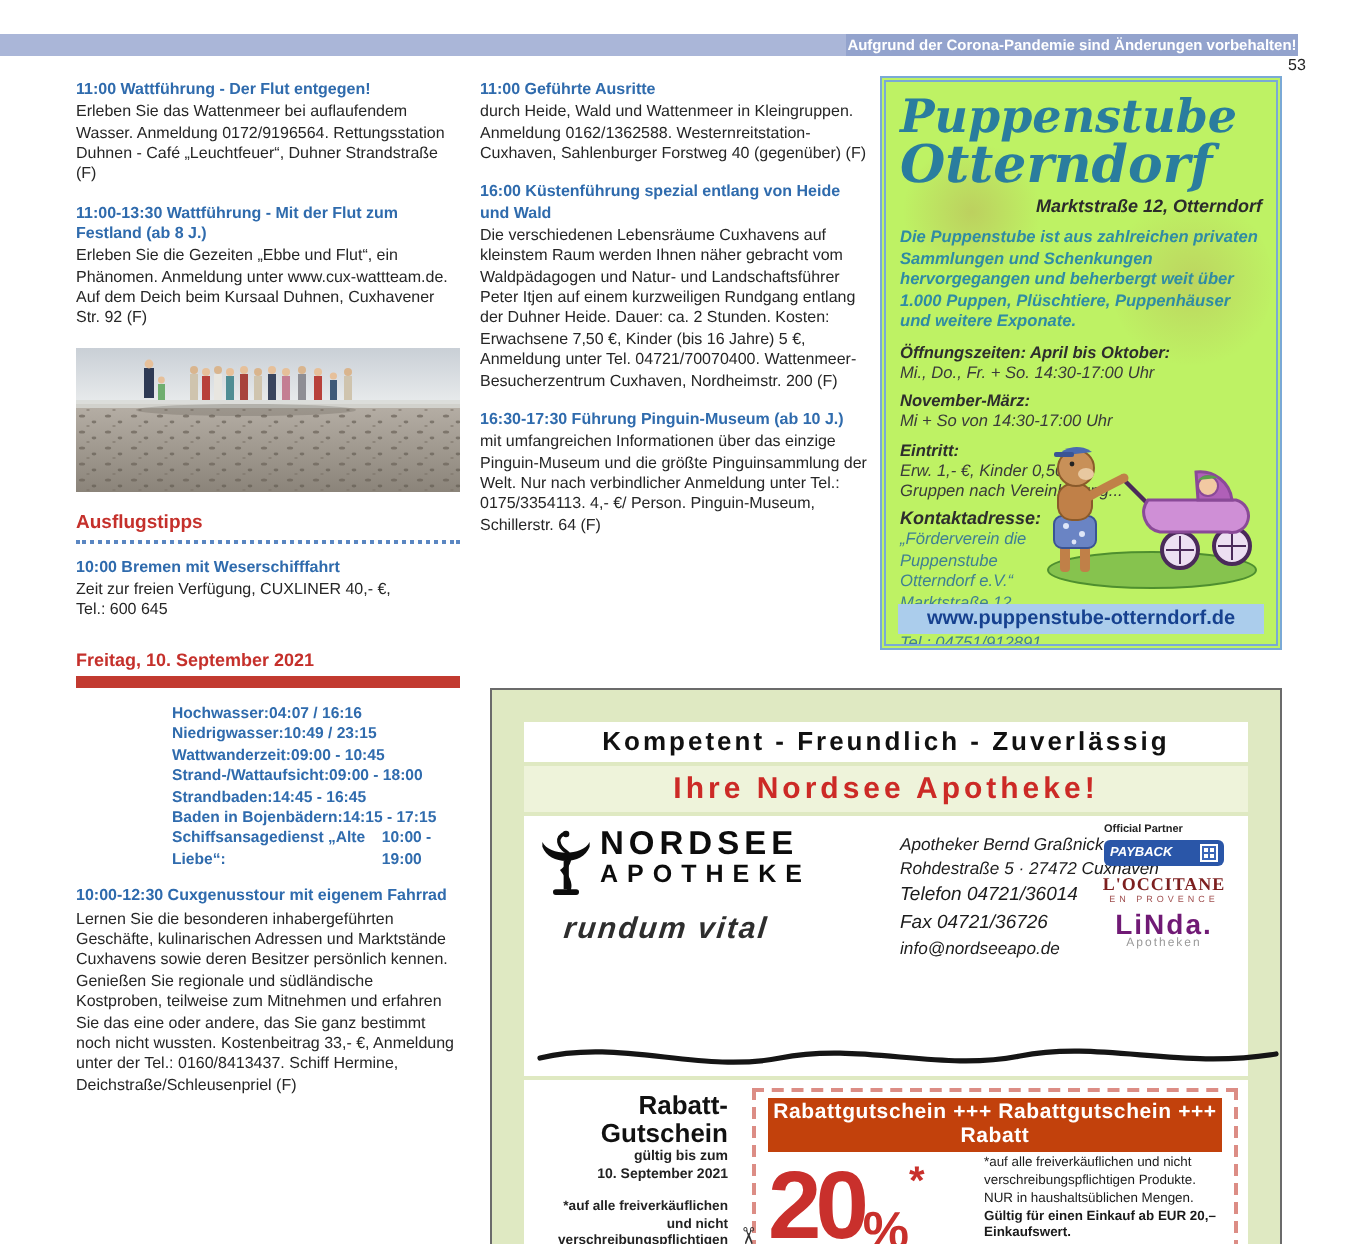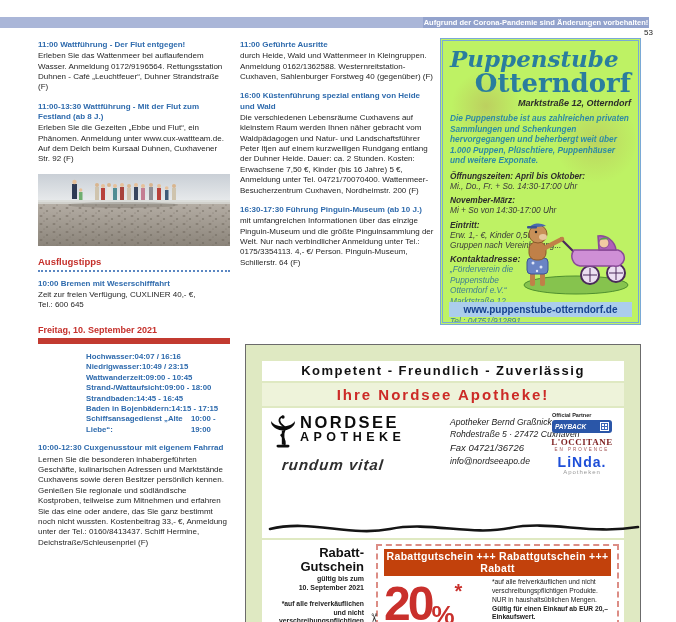--- a/index.html
+++ b/index.html
@@ -27,22 +27,22 @@
   .red-bar { height:6px; background:#c23a30; margin:3px 0 8px; }
   .tide-row { display:flex; justify-content:flex-start; color:#2f6bad; font-size:7.8px; font-weight:bold; line-height:1.34;margin-left:48px; }
   .gap8 { height:8px; }
 
   
   .pupp { position:absolute; left:440px; top:38px; width:201px; height:287px; background:#bef264;
     border:3px double #7aa9d6; padding:6px 7px 5px; overflow:hidden; }
   .pupp .blob { position:absolute; border-radius:50%; pointer-events:none; }
   .pupp-t1 { font-family:"DejaVu Serif",serif; font-style:italic; font-weight:bold; color:#2a7d9e;
     font-size:23px; line-height:1; position:relative; }
-  .pupp-t2 { font-family:"DejaVu Serif",serif; font-weight:bold; color:#2a7d9e;
-    font-size:26px; line-height:1; text-align:right; position:relative; }
+  .pupp-t2 { font-family:"DejaVu Serif",serif; font-style:italic; font-weight:bold; color:#2a7d9e;
+    font-size:26px; line-height:1; position:relative; }
   .pupp-addr { font-size:9px; font-weight:bold; font-style:italic; color:#2b2b2b; text-align:right; margin:2px 0 5px; position:relative; }
   .pupp-desc { color:#2f8ba4; font-style:italic; font-weight:bold; font-size:8.3px; line-height:1.28; margin-bottom:5px; position:relative; }
   .pupp-h { font-size:8.3px; font-weight:bold; font-style:italic; color:#2d2d2d; position:relative; }
   .pupp-l { font-size:8.3px; font-style:italic; color:#3a3a3a; line-height:1.25; position:relative; }
   .pupp-sec { margin-bottom:4px; position:relative; }
   .pupp-contact { width:92px; color:#3f7f93; }
   .pupp-art { position:absolute; right:6px; bottom:26px; }
   .pupp-url { position:absolute; left:6px; right:6px; bottom:5px; background:#abcdec; color:#16418f;
     font-weight:bold; font-size:10px; text-align:center; padding:2px 0; }
 
@@ -66,21 +66,21 @@
   .ns-logos { position:absolute; right:4px; top:4px; width:76px; text-align:center; }
   .ns-partner { font-size:5.5px; font-weight:bold; text-align:left; margin-left:8px; }
   .payback { margin:2px auto 4px; width:60px; height:13px; background:#2a56a8; border-radius:3px;
     color:#fff; font-size:6.5px; font-weight:bold; font-style:italic; display:flex; align-items:center;
     justify-content:space-between; padding:0 3px; }
   .pb-grid { width:9px; height:9px; background:#3a66b8; border:1px solid #fff; display:grid;
     grid-template-columns:1fr 1fr; gap:1px; padding:1px; }
   .pb-grid span { background:#fff; }
   .occitane { font-family:"Liberation Serif",serif; color:#7c1f1f; font-size:9px; letter-spacing:.5px; font-weight:bold; }
   .occitane-sub { color:#a05050; font-size:4.5px; letter-spacing:2px; margin-bottom:3px; }
-  .linda { font-size:14px; font-weight:bold; color:#1d4ed8; letter-spacing:1px; line-height:1; }
+  .linda { font-size:14px; font-weight:bold; color:#701a75; letter-spacing:1px; line-height:1; }
   .linda-sub { font-size:6px; color:#999; letter-spacing:1px; }
   .ns-wave { background:#fff; height:18px; margin-bottom:2px; }
   .ns-coupon { background:#fff; height:111px; display:flex; padding:4px 5px 6px 6px; position:relative; }
   .cp-left { width:96px; text-align:right; padding-top:2px; }
   .cp-title { font-size:13px; font-weight:bold; line-height:1.05; color:#111; }
   .cp-valid { font-size:7px; font-weight:bold; margin-top:2px; line-height:1.25; }
   .cp-note { font-size:6.8px; font-weight:bold; margin-top:7px; line-height:1.3; }
   .cp-box { flex:1; margin-left:12px; border:2px dashed #dc8d85; background:#fff; position:relative;
     padding:3px 6px 2px; }
   .cp-banner { background:#c2410c; color:#fff; font-weight:bold; font-size:10.5px; text-align:center;
@@ -295,20 +295,21 @@
         <div class="ns-logo-text">
           <div class="ns-name1">NORDSEE</div>
           <div class="ns-name2">APOTHEKE</div>
         </div>
       </div>
       <div class="ns-slogan">rundum vital</div>
 
       <div class="ns-contact">
         <div>Apotheker Bernd Graßnick</div>
         <div>Rohdestraße 5 · 27472 Cuxhaven</div>
+        <div class="big">Telefon 04721/36014</div>
         <div class="big">Fax 04721/36726</div>
         <div>info@nordseeapo.de</div>
       </div>
 
       <div class="ns-logos">
         <div class="ns-partner">Official Partner</div>
         <div class="payback">
           <span>PAYBACK</span>
           <span class="pb-grid">
               <span></span>

